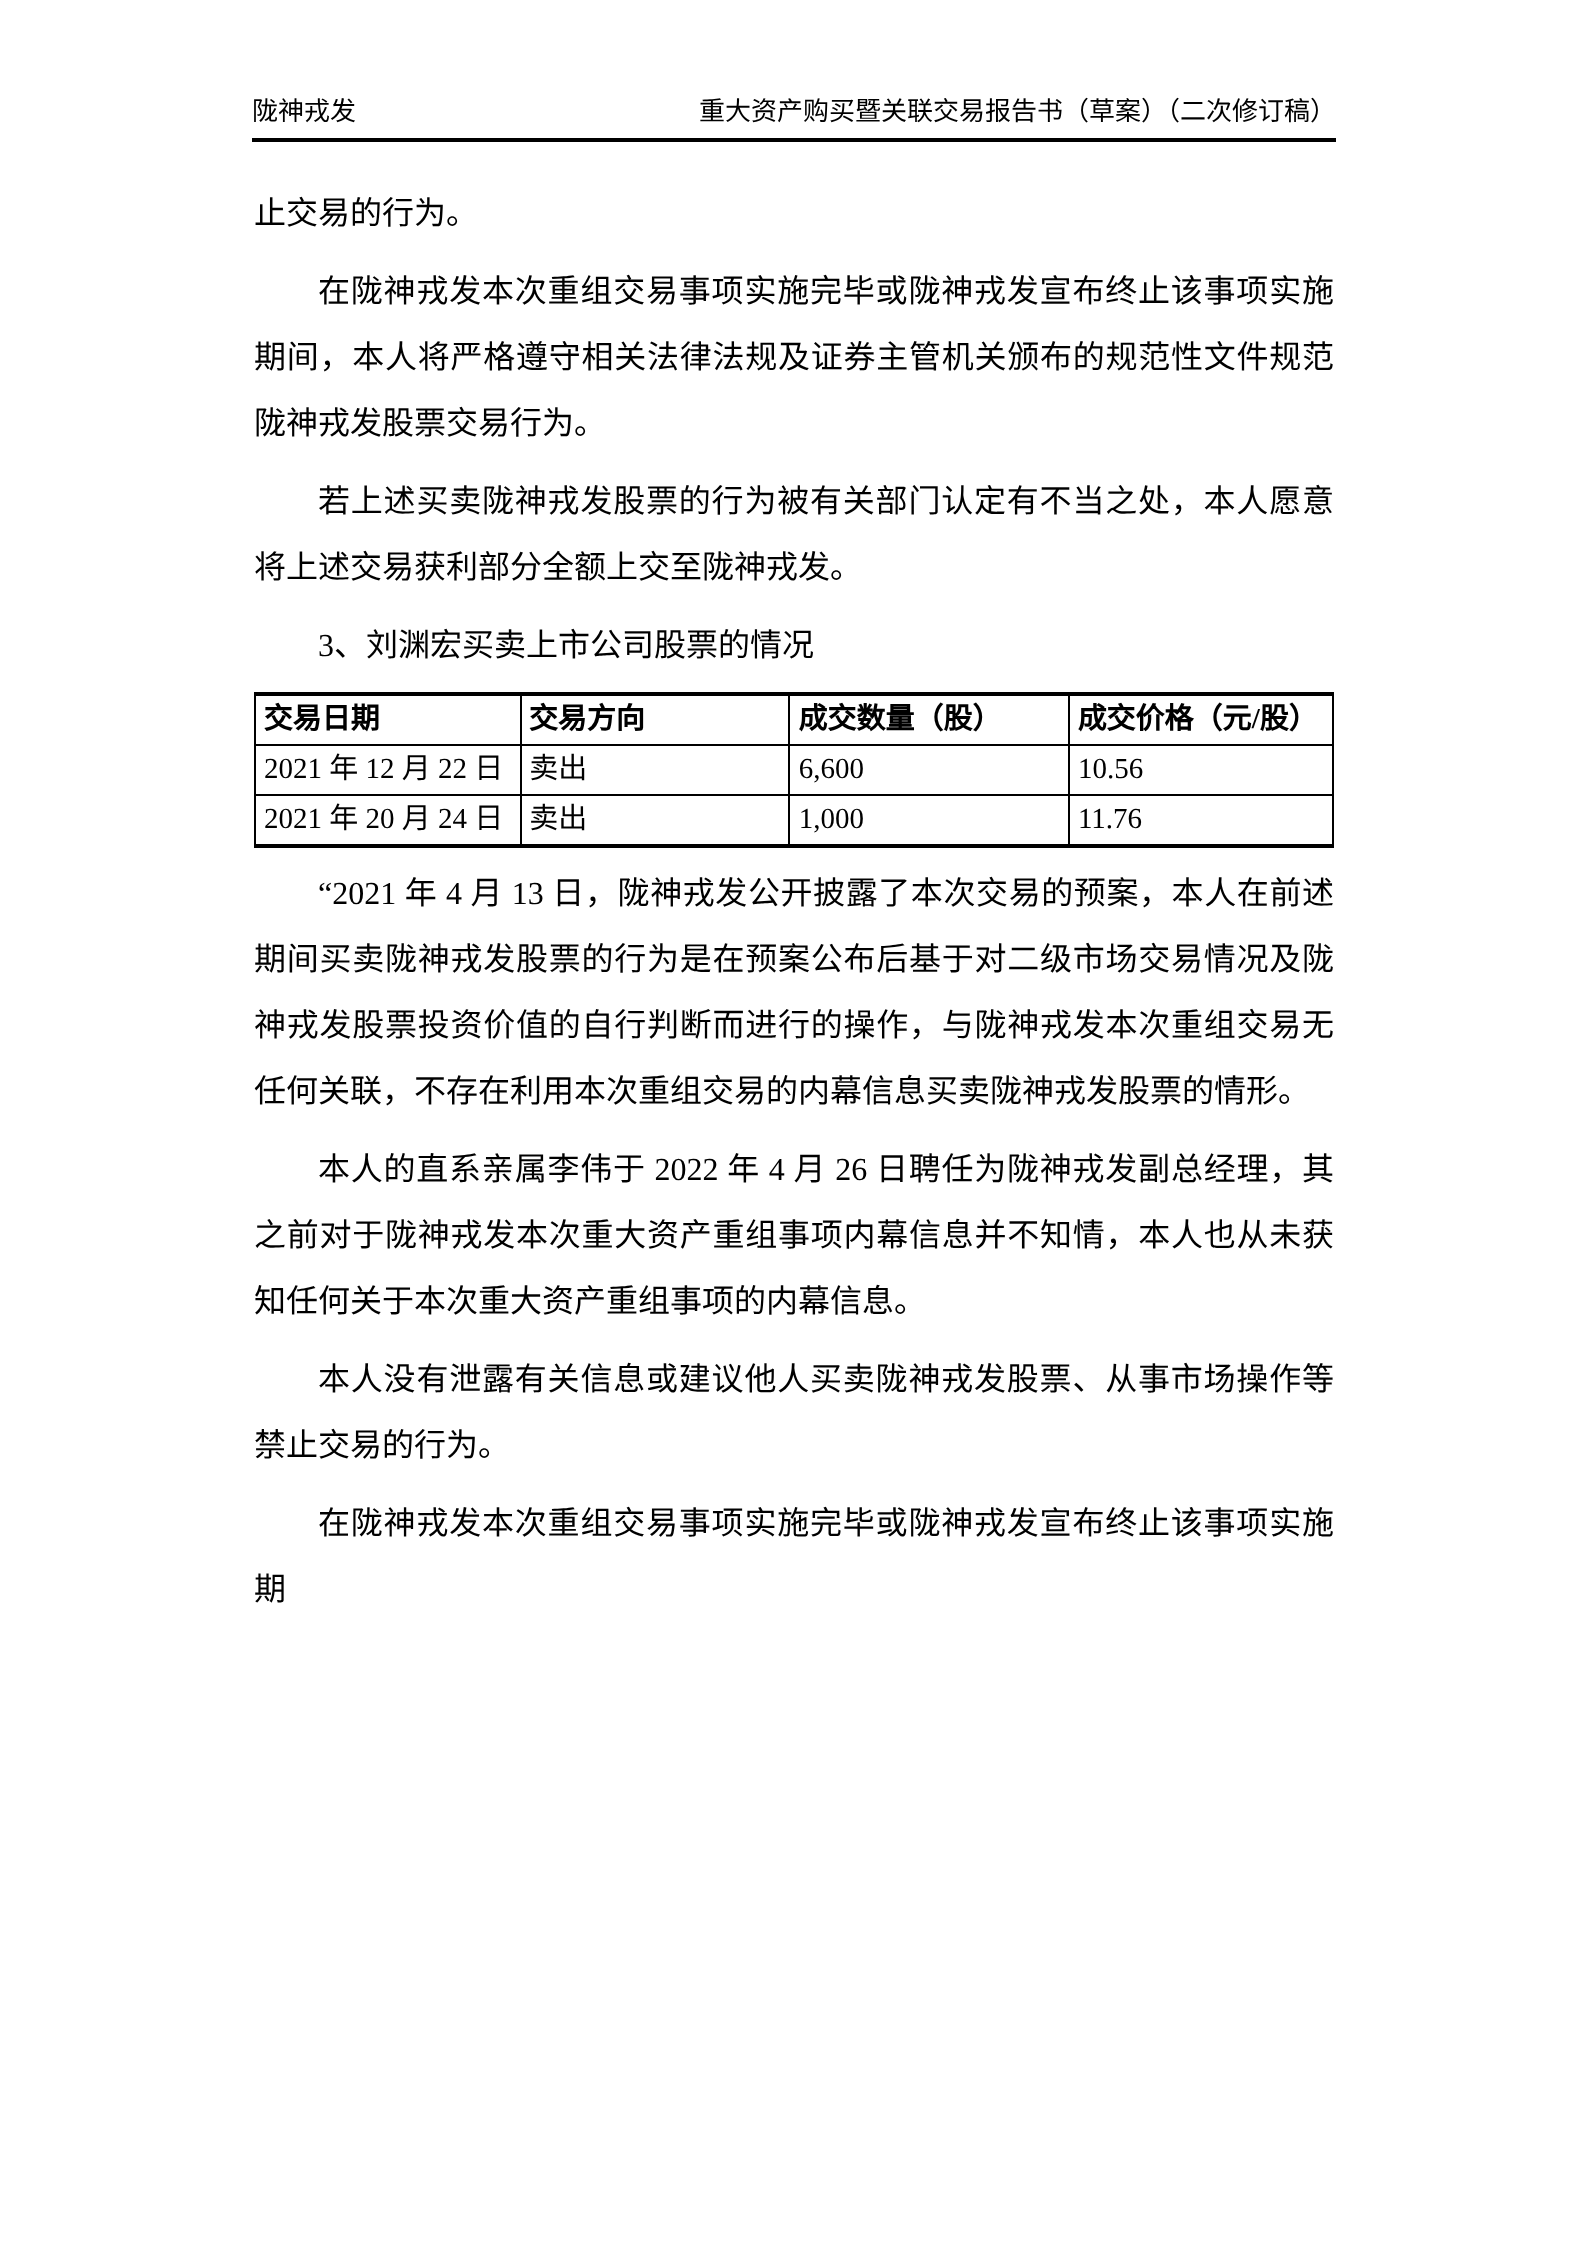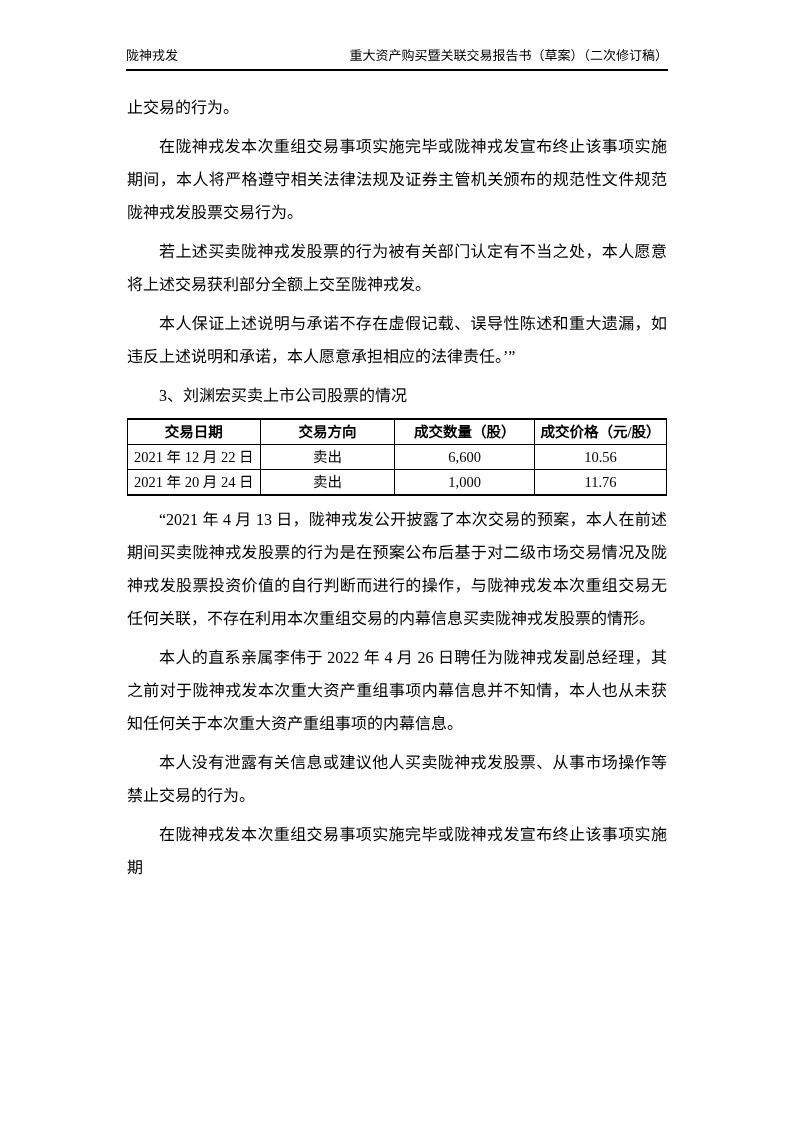--- a/index.html
+++ b/index.html
@@ -57,21 +57,21 @@
     margin: 3px 0 7px 0;
     font-size: 14.5px;
     line-height: 18px;
     text-align: center;
   }
   table.trade-table th,
   table.trade-table td {
     border: 1px solid #000000;
     padding: 3px 4px;
     height: 25px;
-    text-align: center;
+    text-align: left;
     font-weight: normal;
   }
   table.trade-table th { font-weight: bold; }
   table.trade-table col.c1 { width: 24.6%; }
   table.trade-table col.c2 { width: 25.0%; }
   table.trade-table col.c3 { width: 25.9%; }
   table.trade-table col.c4 { width: 24.5%; }
   
   .page-footer {
     position: absolute;
@@ -93,21 +93,20 @@
   </div>
 
   <div class="content">
 
     <p class="no-indent">止交易的行为。</p>
 
     <p>在陇神戎发本次重组交易事项实施完毕或陇神戎发宣布终止该事项实施期间，本人将严格遵守相关法律法规及证券主管机关颁布的规范性文件规范陇神戎发股票交易行为。</p>
 
     <p>若上述买卖陇神戎发股票的行为被有关部门认定有不当之处，本人愿意将上述交易获利部分全额上交至陇神戎发。</p>
 
-    <p>本人保证上述说明与承诺不存在虚假记载、误导性陈述和重大遗漏，如违反上述说明和承诺，本人愿意承担相应的法律责任。’”</p>
 
     <p>3、刘渊宏买卖上市公司股票的情况</p>
 
 
     <table class="trade-table">
       <colgroup>
         <col class="c1">
           <col class="c2">
           <col class="c3">
           <col class="c4">

